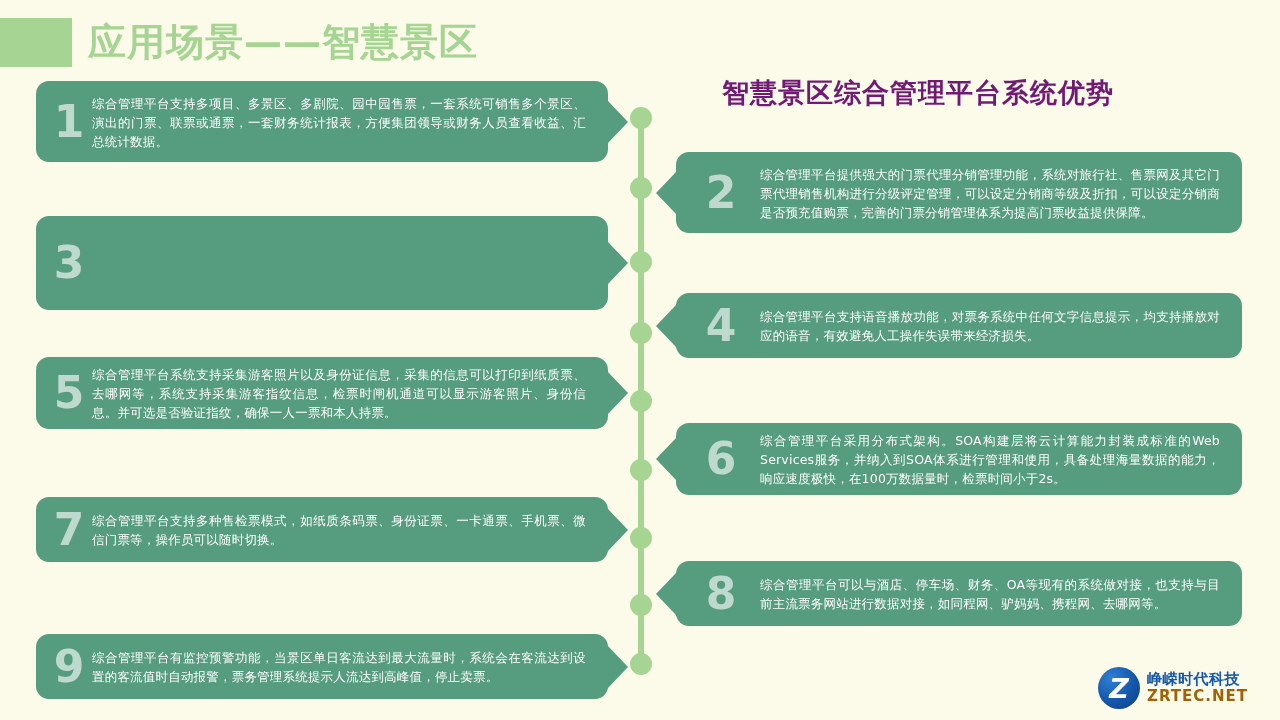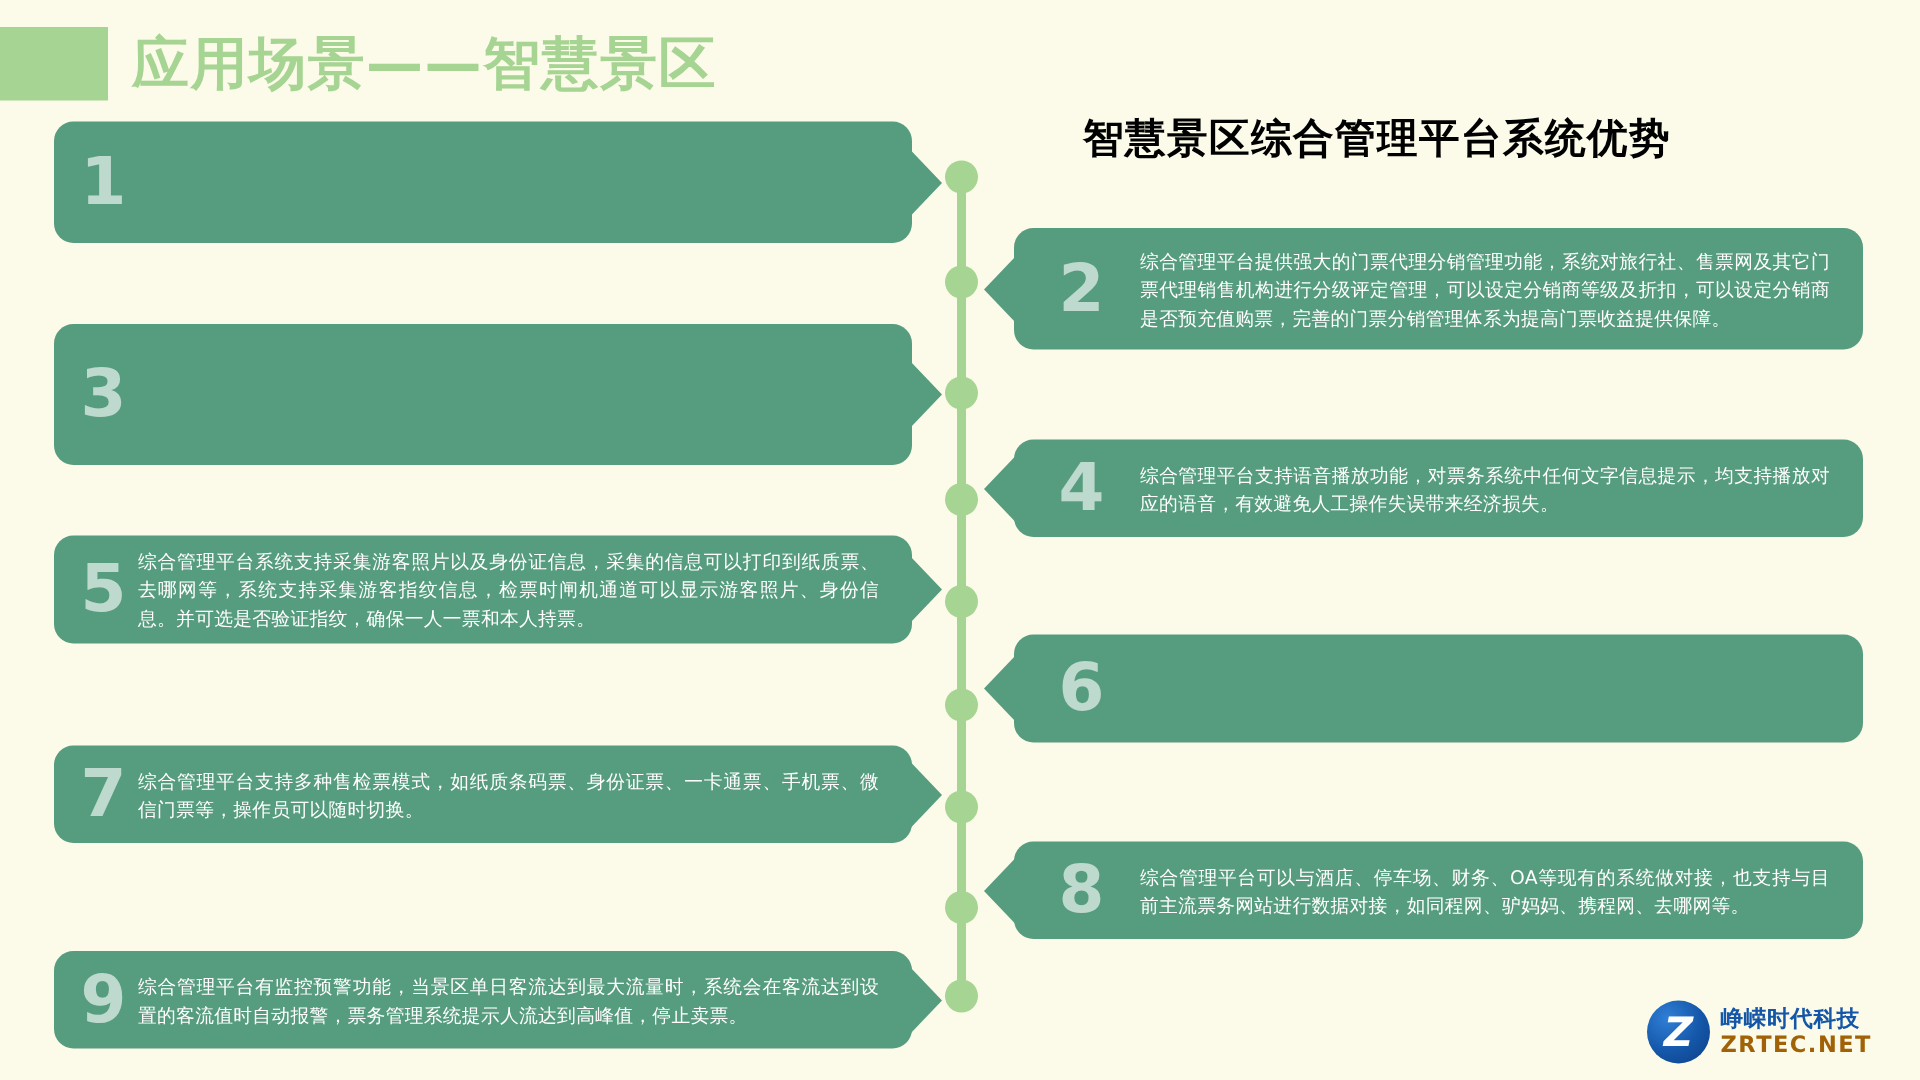--- a/index.html
+++ b/index.html
@@ -31,21 +31,21 @@
     color:#A6D492;
     letter-spacing:1px;
     line-height:52px;
     white-space:nowrap;
   }
   .section-title {
     position:absolute;
     left:722px; top:74px;
     font-size:27px;
     font-weight:bold;
-    color:#000000;
+    color:#701a75;
     letter-spacing:1px;
     line-height:38px;
     white-space:nowrap;
   }
 
   
   .timeline-line {
     position:absolute;
     left:638px; top:112px;
     width:6px; height:552px;
@@ -178,20 +178,21 @@
   <div class="timeline-dot" style="top:251px"></div>
   <div class="timeline-dot" style="top:322px"></div>
   <div class="timeline-dot" style="top:390px"></div>
   <div class="timeline-dot" style="top:459px"></div>
   <div class="timeline-dot" style="top:527px"></div>
   <div class="timeline-dot" style="top:594px"></div>
   <div class="timeline-dot" style="top:653px"></div>
 
   <div class="card left" style="left:36px; top:81px; width:572px; height:81px;">
     <div class="num">1</div>
+    <div class="body">综合管理平台支持多项目、多景区、多剧院、园中园售票，一套系统可销售多个景区、演出的门票、联票或通票，一套财务统计报表，方便集团领导或财务人员查看收益、汇总统计数据。</div>
     <div class="arrow"></div>
   </div>
 
   <div class="card right" style="left:676px; top:152px; width:566px; height:81px;">
     <div class="num">2</div>
     <div class="body">综合管理平台提供强大的门票代理分销管理功能，系统对旅行社、售票网及其它门票代理销售机构进行分级评定管理，可以设定分销商等级及折扣，可以设定分销商是否预充值购票，完善的门票分销管理体系为提高门票收益提供保障。</div>
     <div class="arrow"></div>
   </div>
 
   <div class="card left" style="left:36px; top:216px; width:572px; height:94px;">
@@ -206,20 +207,21 @@
   </div>
 
   <div class="card left" style="left:36px; top:357px; width:572px; height:72px;">
     <div class="num">5</div>
     <div class="body">综合管理平台系统支持采集游客照片以及身份证信息，采集的信息可以打印到纸质票、去哪网等，系统支持采集游客指纹信息，检票时闸机通道可以显示游客照片、身份信息。并可选是否验证指纹，确保一人一票和本人持票。</div>
     <div class="arrow"></div>
   </div>
 
   <div class="card right" style="left:676px; top:423px; width:566px; height:72px;">
     <div class="num">6</div>
+    <div class="body">综合管理平台采用分布式架构。SOA构建层将云计算能力封装成标准的Web Services服务，并纳入到SOA体系进行管理和使用，具备处理海量数据的能力，响应速度极快，在100万数据量时，检票时间小于2s。</div>
     <div class="arrow"></div>
   </div>
 
   <div class="card left" style="left:36px; top:497px; width:572px; height:65px;">
     <div class="num">7</div>
     <div class="body">综合管理平台支持多种售检票模式，如纸质条码票、身份证票、一卡通票、手机票、微信门票等，操作员可以随时切换。</div>
     <div class="arrow"></div>
   </div>
 
   <div class="card right" style="left:676px; top:561px; width:566px; height:65px;">

